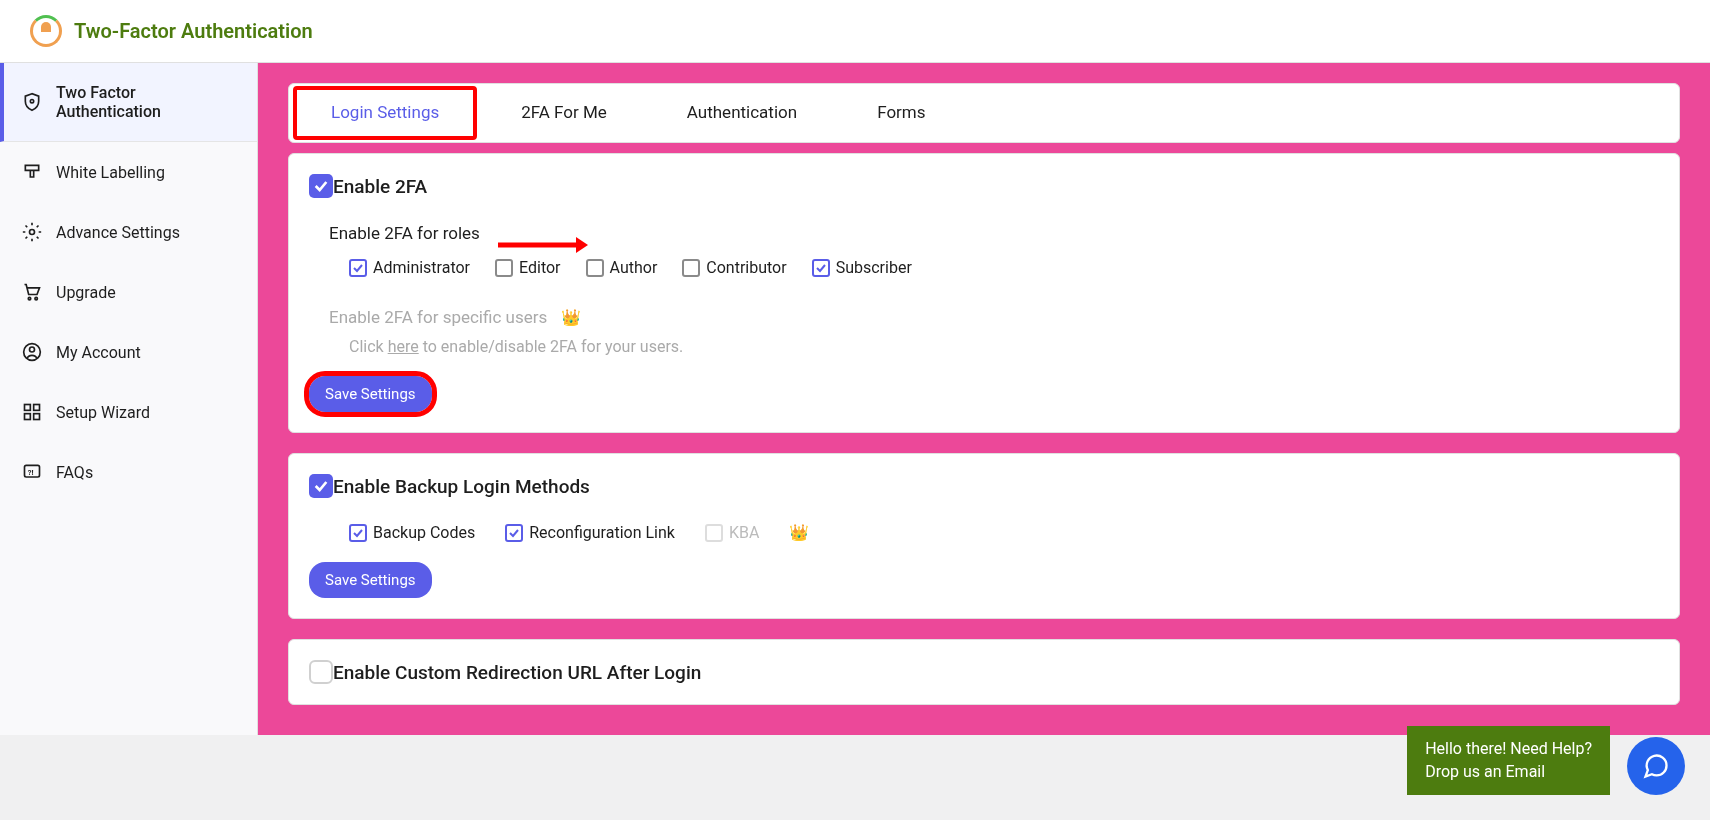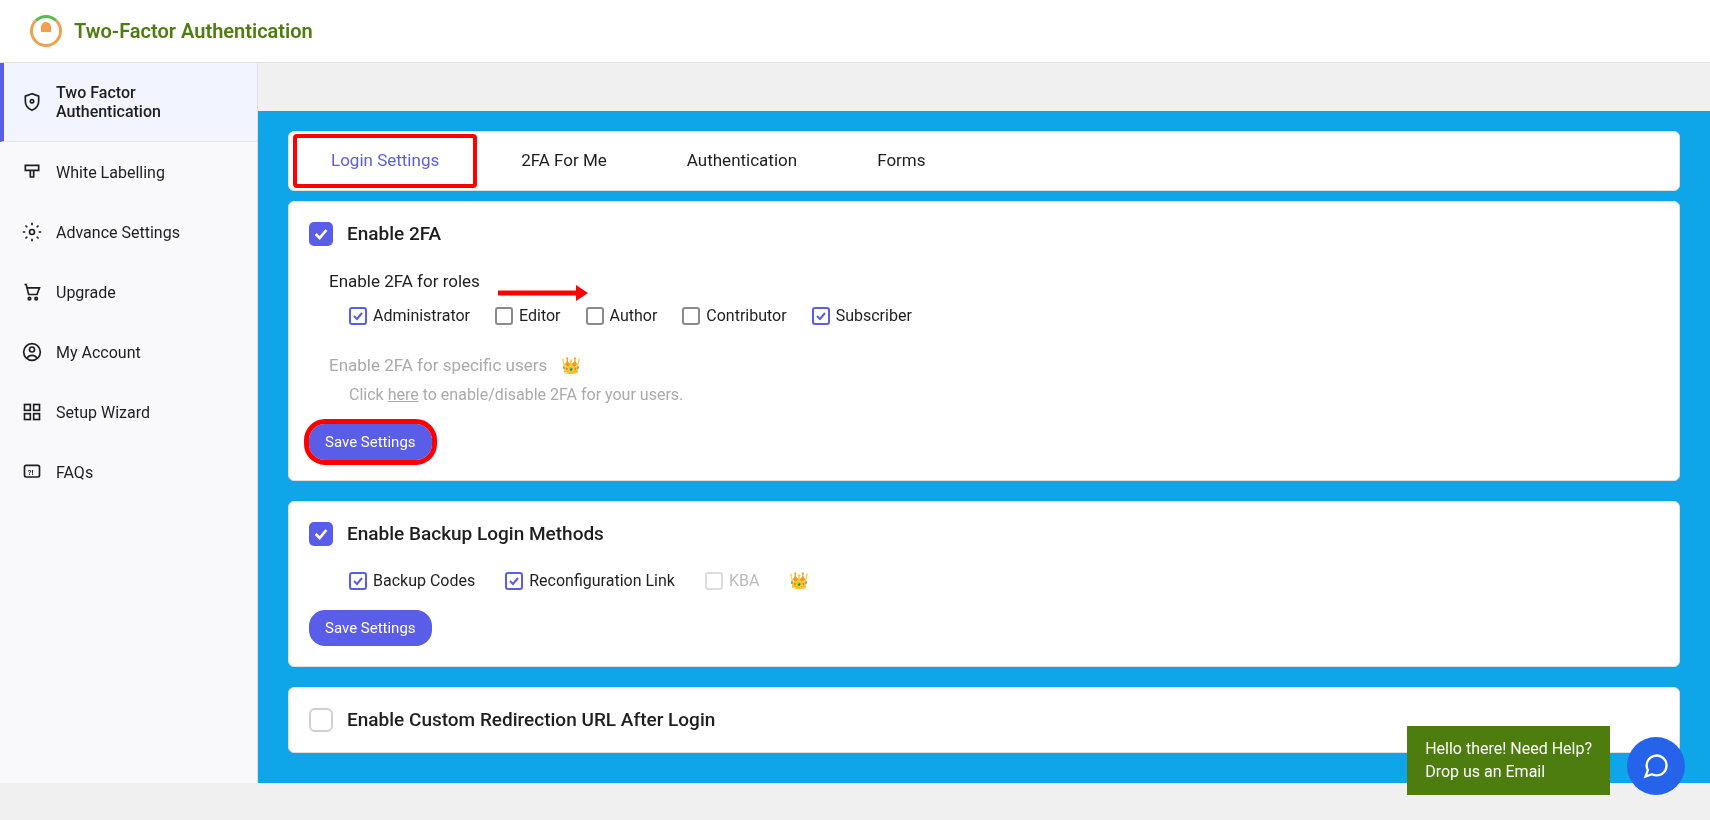--- a/index.html
+++ b/index.html
@@ -6,27 +6,27 @@
 body { background: #f0f0f1; color: #1e1e1e; }
 .header { background: #fff; padding: 15px 30px; display: flex; align-items: center; gap: 12px; border-bottom: 1px solid #e0e0e0; }
 .logo-circle { width: 32px; height: 32px; border: 3px solid #f0a050; border-top-color: #50c050; border-radius: 50%; position: relative; }
 .logo-circle::after { content: ""; position: absolute; top: 4px; left: 50%; transform: translateX(-50%); width: 10px; height: 10px; background: #f0a050; border-radius: 50% 50% 0 0; }
 .header-title { font-size: 20px; font-weight: 600; color: #4d7c0f; }
 .layout { display: flex; }
 .sidebar { width: 258px; background: #f9f9fb; border-right: 1px solid #e0e0e0; flex-shrink:0; }
 .sidebar-item { display: flex; align-items: center; gap: 14px; padding: 20px 18px; font-size: 16px; color: #1e1e1e; cursor: pointer; }
 .sidebar-item.active { background: #f2f4ff; border-left: 4px solid #5a5de8; font-weight:500; border-bottom:1px solid #e5e5e5;}
 .sidebar-item:not(.active){ border-left:4px solid transparent;}
-.main { flex: 1; padding: 0 30px 30px 30px; background: #0ea5e9; position:relative;margin-top:48px;}
+.main { flex: 1; padding: 0 30px 30px 30px; background: #ec4899; position:relative;}
 .tabs { background: #fff; border: 1px solid #e0e0e0; border-radius: 6px; display: flex; margin-top:20px;}
 .tab { padding: 18px 40px; font-size: 17px; color: #1e1e1e; cursor: pointer; position: relative; }
 .tab.active-tab { color: #5a5de8; border-bottom: 2px solid #5a5de8;}
 .tab.highlighted { outline: 4px solid #ff0000; outline-offset: -2px; border-radius:2px; margin:4px 6px; padding:14px 36px;}
 .card { background: #fff; border: 1px solid #e0e0e0; border-radius: 6px; padding: 20px; margin-top: 10px; }
-.card-title-row { display: flex; gap: 14px; }
+.card-title-row { display: flex; align-items: center; }
 .big-check { width: 24px; height: 24px; background: #5a5de8; border-radius: 5px; display: flex; align-items: center; justify-content: center; cursor:pointer;}
 .big-check.off { background: #fff; border: 2px solid #d0d0d0; border-radius:6px; width:24px; height:24px;}
 .big-check svg { width: 16px; height: 16px; }
 .card-title { font-size: 19px; font-weight: 500; }
 .sub-heading { font-size: 17px; margin: 25px 0 15px 20px; }
 .roles-row { display: flex; gap: 25px; margin-left: 40px; align-items: center; }
 .role { display: flex; align-items: center; gap: 6px; font-size: 16px; }
 .small-check { width: 18px; height: 18px; border: 2px solid #5a5de8; border-radius: 3px; display: flex; align-items: center; justify-content: center; cursor:pointer;}
 .small-check.checked { background: #fff; }
 .small-check.checked svg { display:block;}

